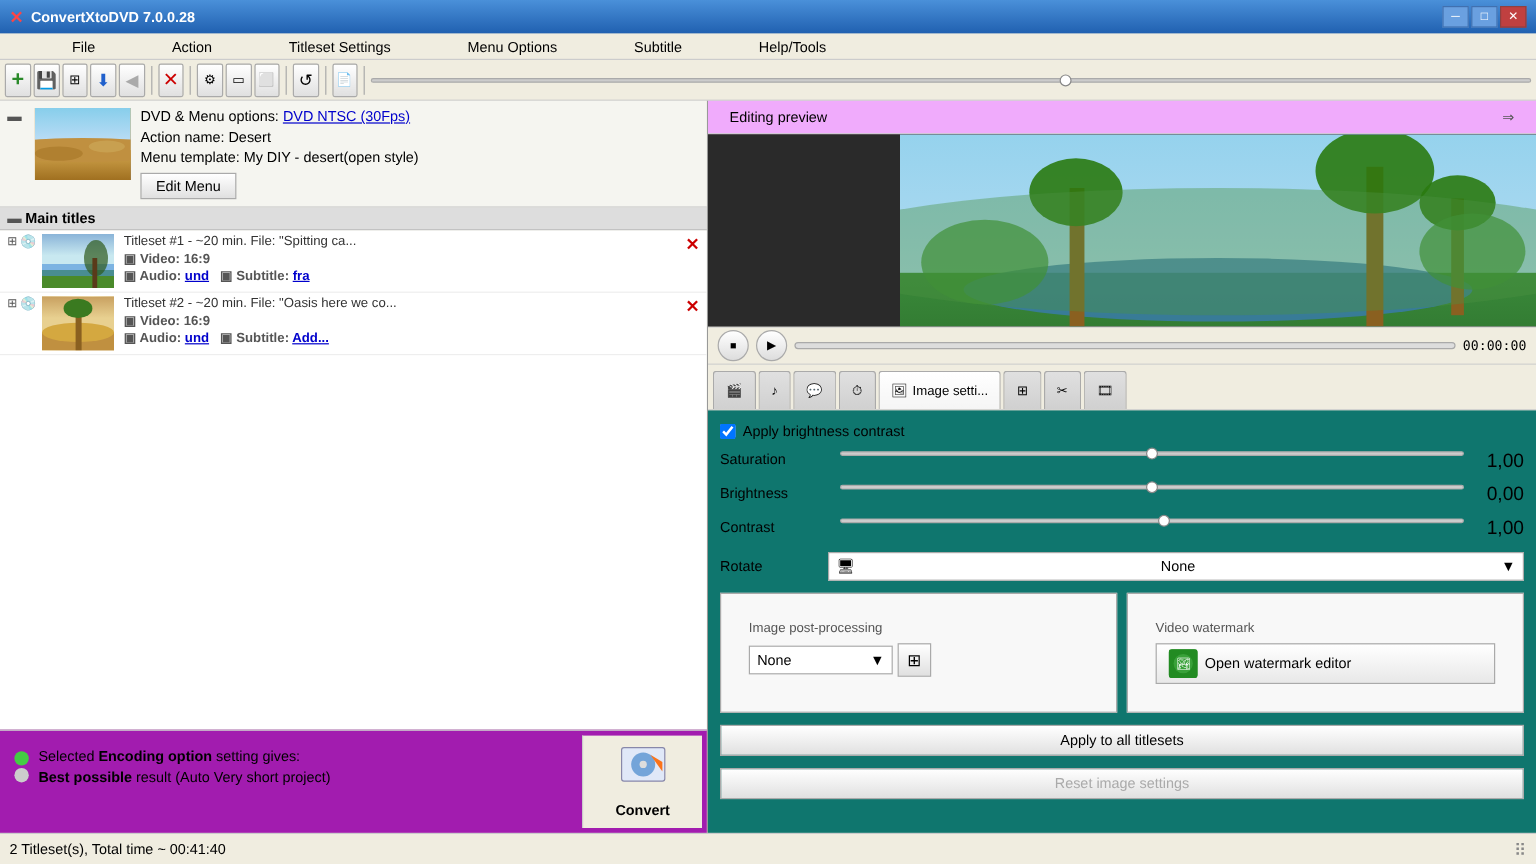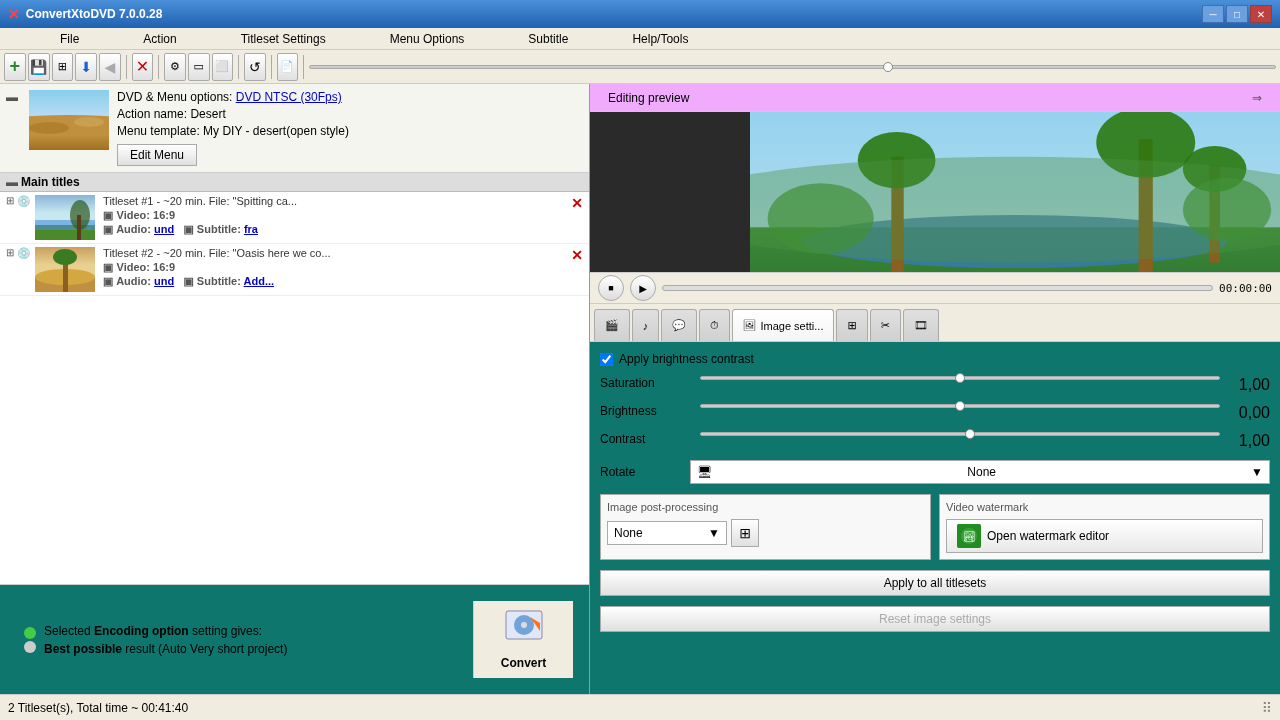--- a/index.html
+++ b/index.html
@@ -97,22 +97,22 @@
     .tree-item-title { font-weight: normal; color: #333; font-size: 11px; margin-bottom: 2px; }
     .tree-item-detail { font-size: 11px; color: #555; margin-bottom: 1px; font-weight: bold; }
     .tree-link { color: #0000cc; text-decoration: underline; cursor: pointer; }
     .tree-close {
       color: #cc0000; cursor: pointer; font-size: 14px; font-weight: bold; margin-left: 4px;
     }
     .tree-expand { cursor: pointer; margin-right: 3px; color: #555; font-size: 10px; }
 
     
     .left-status {
-      background: #0f766e; border-top: 1px solid #ccc;
-      display: flex; align-items: center; padding: 16px;
+      background: #a21caf; border-top: 1px solid #ccc;
+      display: flex; align-items: flex-start; padding: 4px;
     }
     .left-status-text {
       flex: 1; padding: 8px; font-size: 12px; line-height: 1.5;
       display: flex; align-items: center; gap: 8px;
     }
     .traffic-light { display: flex; flex-direction: column; gap: 2px; }
     .tl-green { width: 12px; height: 12px; background: #44cc44; border-radius: 50%; }
     .tl-red { width: 12px; height: 12px; background: #cccccc; border-radius: 50%; }
     .convert-btn {
       width: 100px; background: #f0ede0; border-left: 1px solid #ccc;
@@ -177,21 +177,21 @@
     .rotate-row { display: flex; align-items: center; margin-bottom: 10px; }
     .rotate-label { width: 90px; }
     .rotate-select {
       flex: 1; height: 24px; border: 1px solid #aaa; background: white;
       display: flex; align-items: center; padding: 0 6px; justify-content: space-between; cursor: pointer;
     }
 
     
     .post-row { display: flex; gap: 8px; margin-bottom: 10px; }
     .post-group {
-      border: 1px solid #aaa; padding: 6px; background: #f8f8f8;
+      border: 1px solid #aaa; padding: 23px; background: #f8f8f8;
     }
     .post-group-title { font-size: 11px; color: #555; margin-bottom: 6px; }
     .post-select-row { display: flex; align-items: center; gap: 4px; }
     .post-select {
       height: 24px; border: 1px solid #aaa; background: white; padding: 0 6px;
       display: flex; align-items: center; width: 120px; justify-content: space-between; cursor: pointer;
     }
     .icon-btn {
       width: 28px; height: 28px; background: linear-gradient(to bottom, #fff, #e0e0e0);
       border: 1px solid #aaa; cursor: pointer; display: flex; align-items: center; justify-content: center; font-size: 14px;

